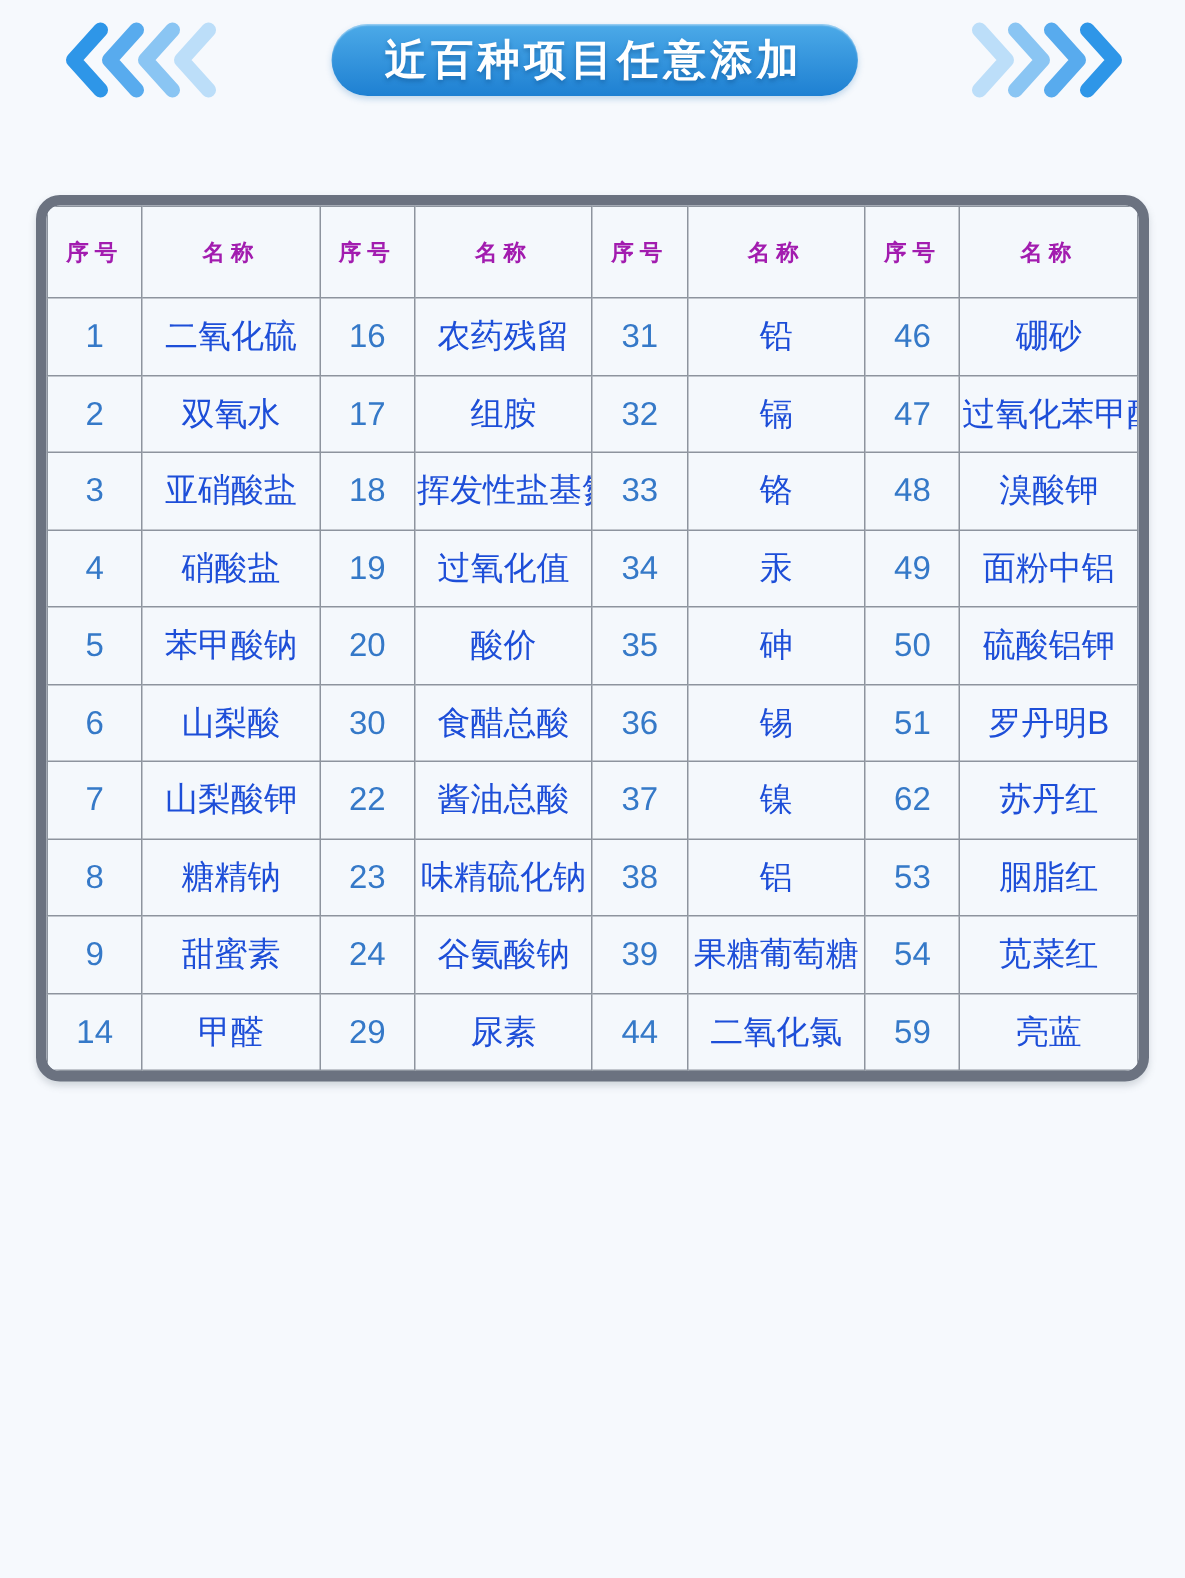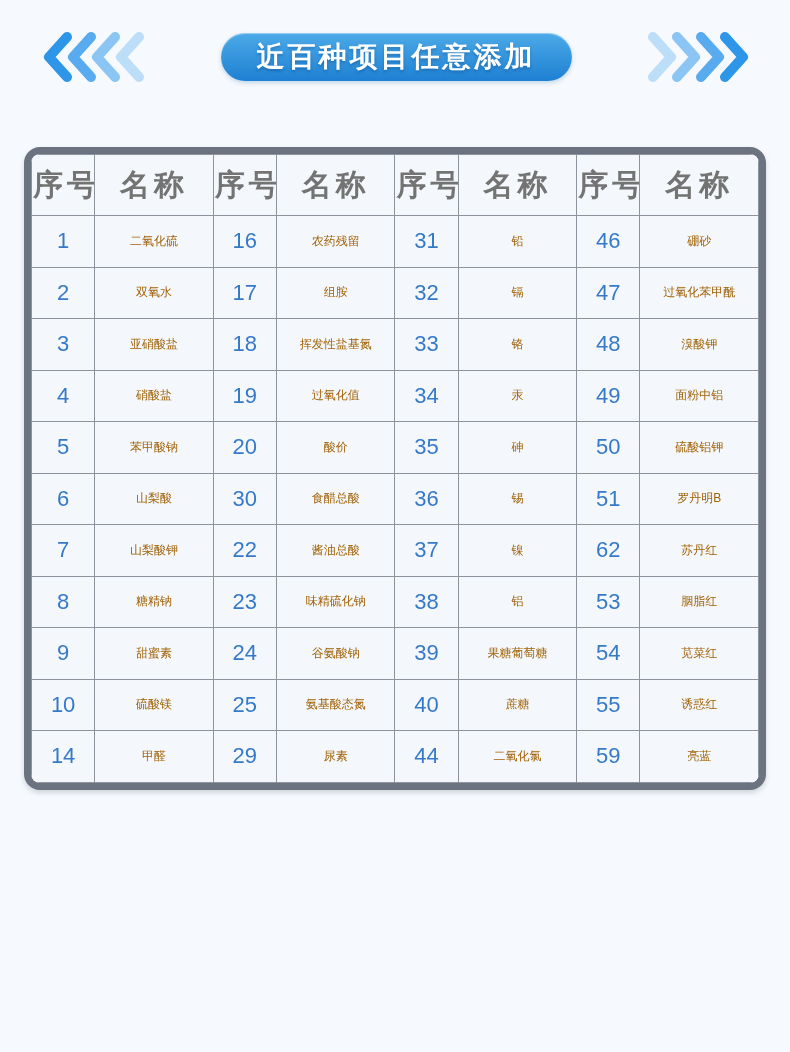--- a/index.html
+++ b/index.html
@@ -12,21 +12,21 @@
   }
   html,body{margin:0;padding:0;}
   body{
     width:790px;height:1052px;
     background:#f6f9fd;
     font-family:"Liberation Sans","DejaVu Sans",sans-serif;
     overflow:hidden;
   }
   .banner{
     display:flex;align-items:center;justify-content:space-between;
-    padding:31px 38px 0 40px;
+    padding:14px 38px 0 40px;
   }
   .chev-group{display:block;flex:0 0 auto;}
   .title-pill{
     height:48px;padding:0 36px;border-radius:26px;
     background:linear-gradient(180deg,var(--pill-top) 0%,var(--pill-bottom) 100%);
     display:flex;align-items:center;justify-content:center;
     box-shadow:inset 0 1px 1px rgba(255,255,255,.45), 0 2px 4px rgba(30,110,180,.25);
   }
   .title-pill span{
     color:#ffffff;font-size:28px;font-weight:bold;letter-spacing:3px;
@@ -41,24 +41,24 @@
   }
   table{border-collapse:collapse;width:100%;table-layout:fixed;}
   col.c-seq{width:8.7%;}
   col.c-name{width:16.3%;}
   th,td{
     border:1px solid var(--grid-color);
     text-align:center;vertical-align:middle;
     background:var(--cell-bg);
     padding:0 1px;overflow:hidden;white-space:nowrap;
   }
-  th{height:60px;font-size:30px;font-weight:bold;color:#737373;letter-spacing:4px;}
+  th{height:60px;font-size:15px;font-weight:bold;color:#a21caf;letter-spacing:4px;}
   td{height:50.5px;}
   td.seq{color:var(--num-color);font-size:22px;}
-  td.name{color:#a16207;font-size:12px;letter-spacing:0;}
+  td.name{color:#1d4ed8;font-size:22px;letter-spacing:0;}
 </style>
 </head>
 <body>
 
 <div class="banner">
   <svg class="chev-group" width="104" height="52" viewBox="0 0 104 52" fill="none">
     <path d="M27 6 L9 26 L27 46" stroke-width="10" stroke-linecap="round" stroke-linejoin="round" stroke="#2e96e8"></path>
     <path d="M51 6 L33 26 L51 46" stroke-width="10" stroke-linecap="round" stroke-linejoin="round" stroke="#58abee"></path>
     <path d="M75 6 L57 26 L75 46" stroke-width="10" stroke-linecap="round" stroke-linejoin="round" stroke="#8ac5f3"></path>
     <path d="M99 6 L81 26 L99 46" stroke-width="10" stroke-linecap="round" stroke-linejoin="round" stroke="#bcdef9"></path>
@@ -185,30 +185,20 @@
           <td class="seq">9</td>
           <td class="name">甜蜜素</td>
           <td class="seq">24</td>
           <td class="name">谷氨酸钠</td>
           <td class="seq">39</td>
           <td class="name">果糖葡萄糖</td>
           <td class="seq">54</td>
           <td class="name">苋菜红</td>
         </tr>
         <tr>
-          <td class="seq">10</td>
-          <td class="name">硫酸镁</td>
-          <td class="seq">25</td>
-          <td class="name">氨基酸态氮</td>
-          <td class="seq">40</td>
-          <td class="name">蔗糖</td>
-          <td class="seq">55</td>
-          <td class="name">诱惑红</td>
-        </tr>
-        <tr>
           <td class="seq">14</td>
           <td class="name">甲醛</td>
           <td class="seq">29</td>
           <td class="name">尿素</td>
           <td class="seq">44</td>
           <td class="name">二氧化氯</td>
           <td class="seq">59</td>
           <td class="name">亮蓝</td>
         </tr>
       </tbody>

